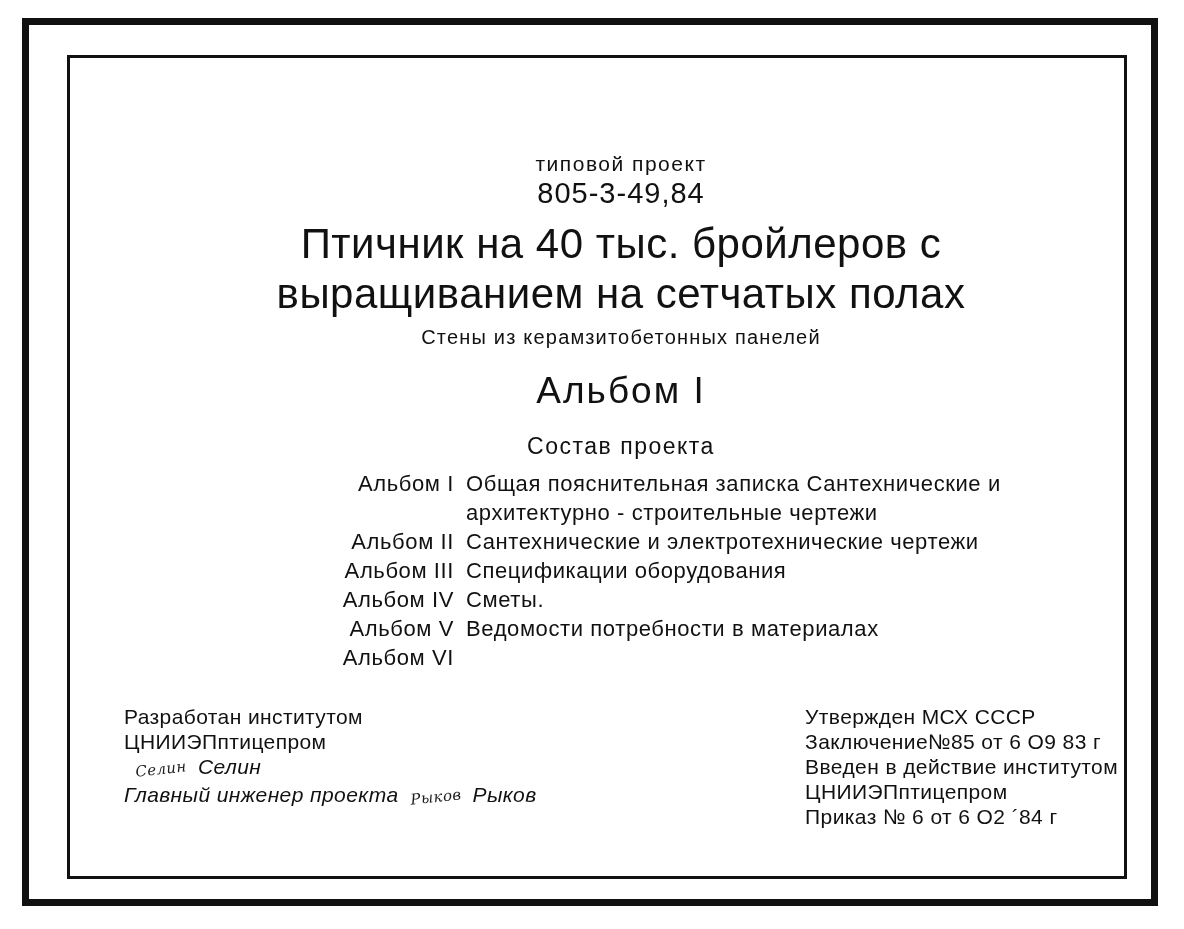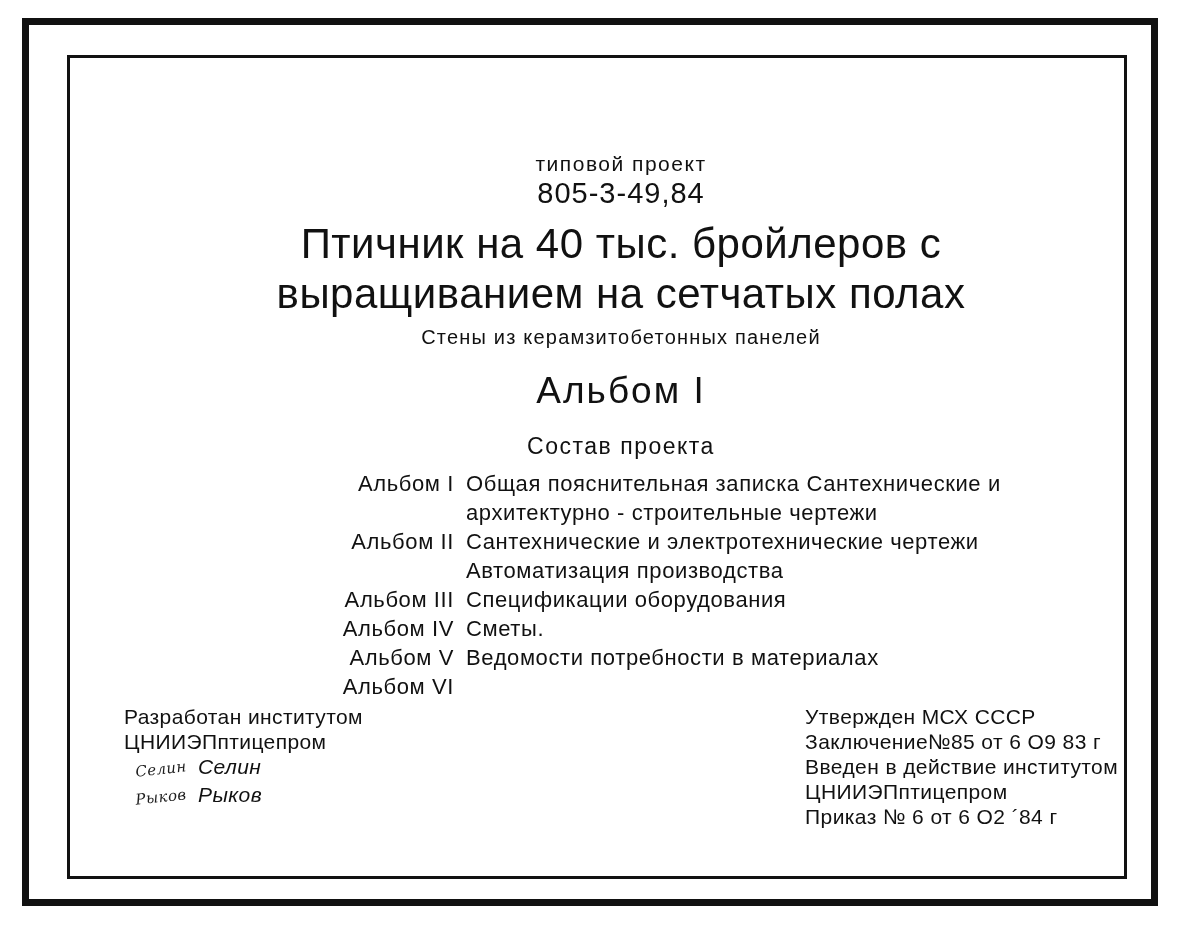--- a/index.html
+++ b/index.html
@@ -197,21 +197,20 @@
         <div class="list-row">
           <div class="list-vol">Альбом I</div>
           <div class="list-desc">Общая  пояснительная  записка  Сантехнические  и</div>
         </div>
         <div class="list-cont">архитектурно - строительные  чертежи</div>
 
         <div class="list-row">
           <div class="list-vol">Альбом II</div>
           <div class="list-desc">Сантехнические  и  электротехнические  чертежи</div>
         </div>
-        <div class="list-cont">Автоматизация  производства</div>
 
         <div class="list-row">
           <div class="list-vol">Альбом III</div>
           <div class="list-desc">Спецификации  оборудования</div>
         </div>
 
         <div class="list-row">
           <div class="list-vol">Альбом IV</div>
           <div class="list-desc">Сметы.</div>
         </div>
@@ -228,20 +227,21 @@
       </div>
 
       <div class="footer-left">
         <div>Разработан  институтом</div>
         <div>ЦНИИЭПптицепром</div>
         <div class="sig-line italicish">
           <span class="sig-mark">Селин</span>
           <span>Селин</span>
         </div>
         <div class="sig-line italicish">
+          <span>Главный  инженер  проекта</span>
           <span class="sig-mark">Рыков</span>
           <span>Рыков</span>
         </div>
       </div>
 
       <div class="footer-right">
         <div>Утвержден МСХ  СССР</div>
         <div>Заключение№85  от 6 О9  83 г</div>
         <div>Введен  в  действие  институтом</div>
         <div>ЦНИИЭПптицепром</div>

